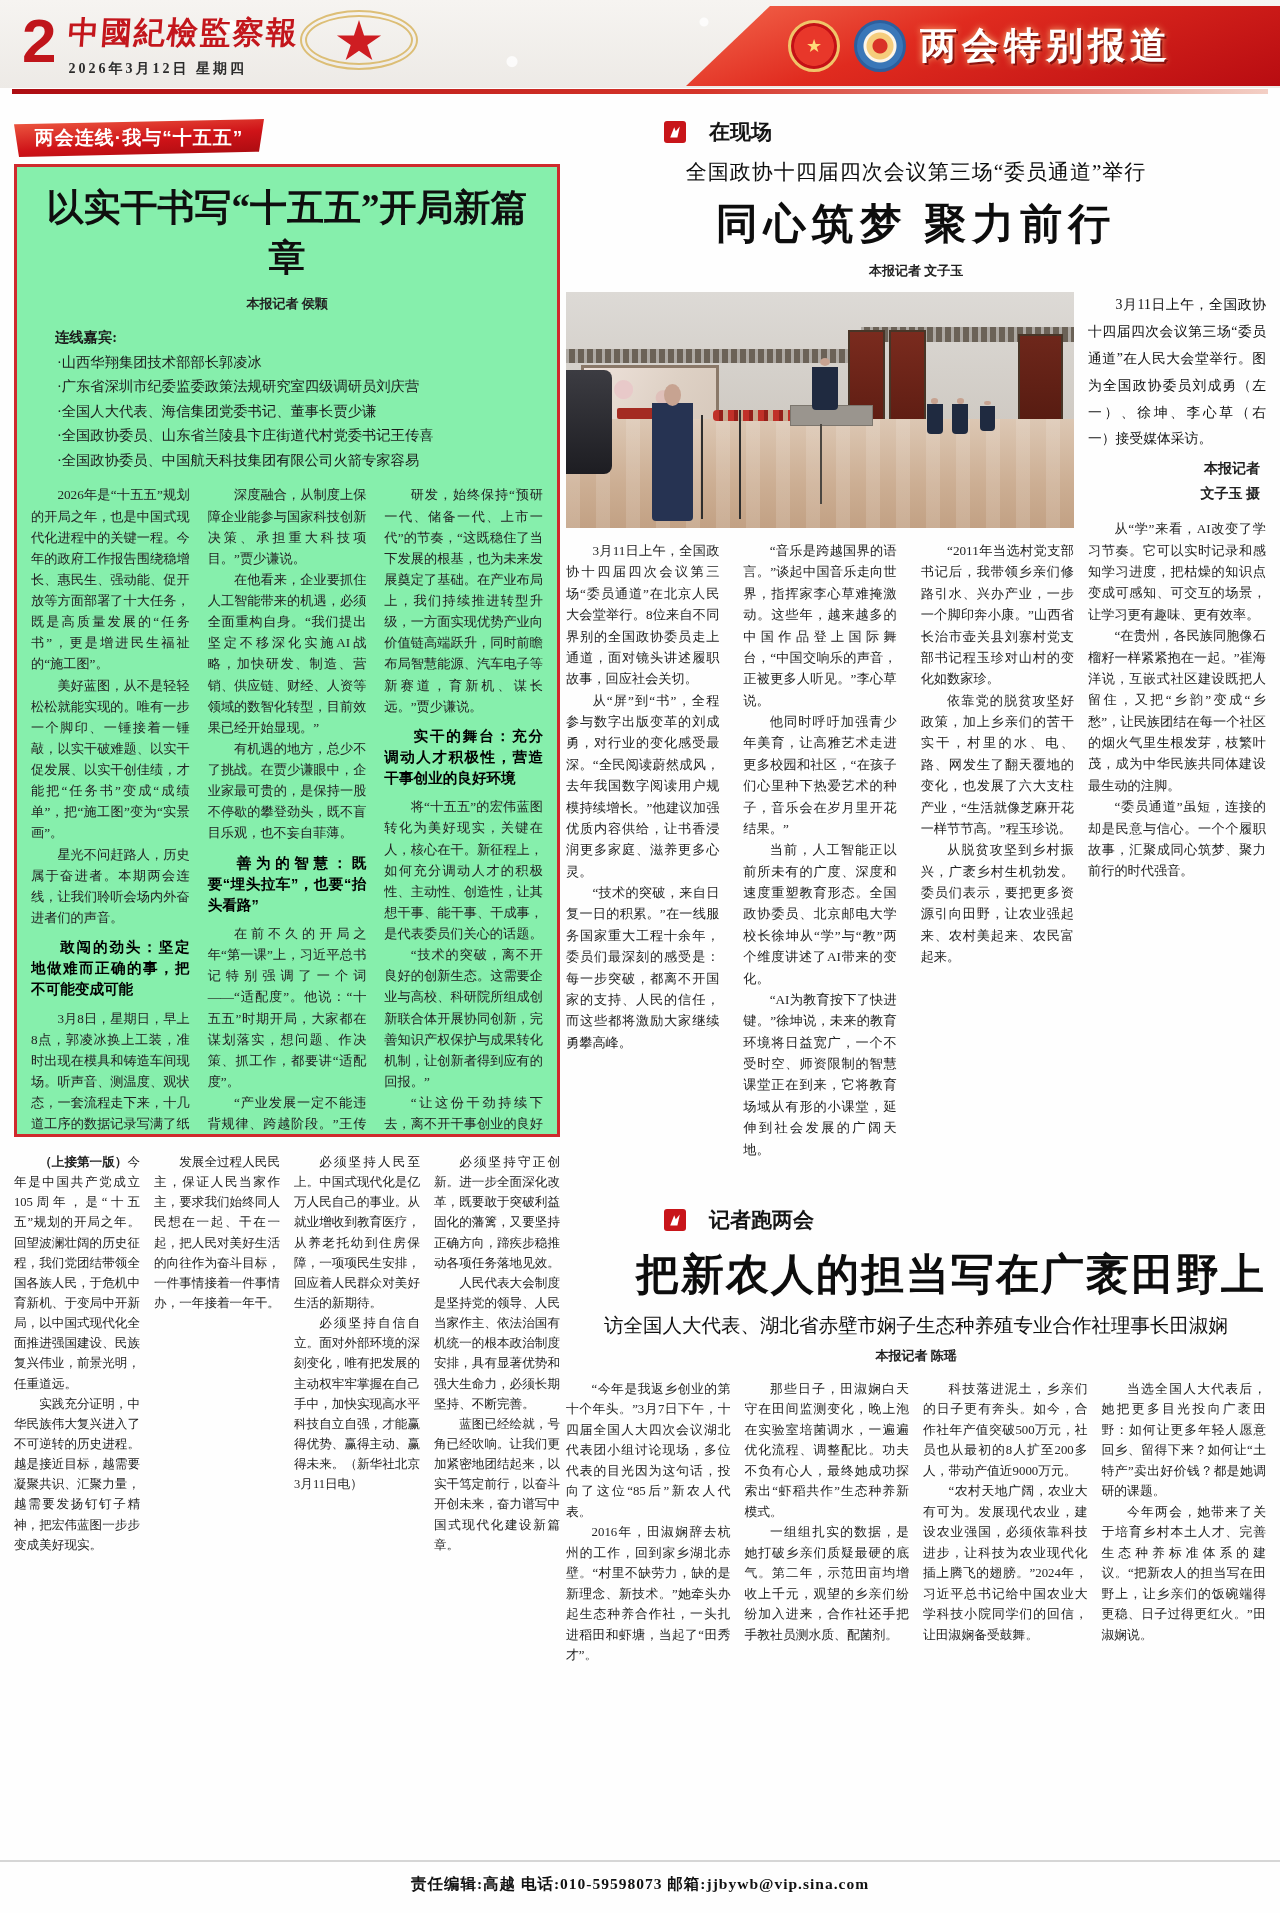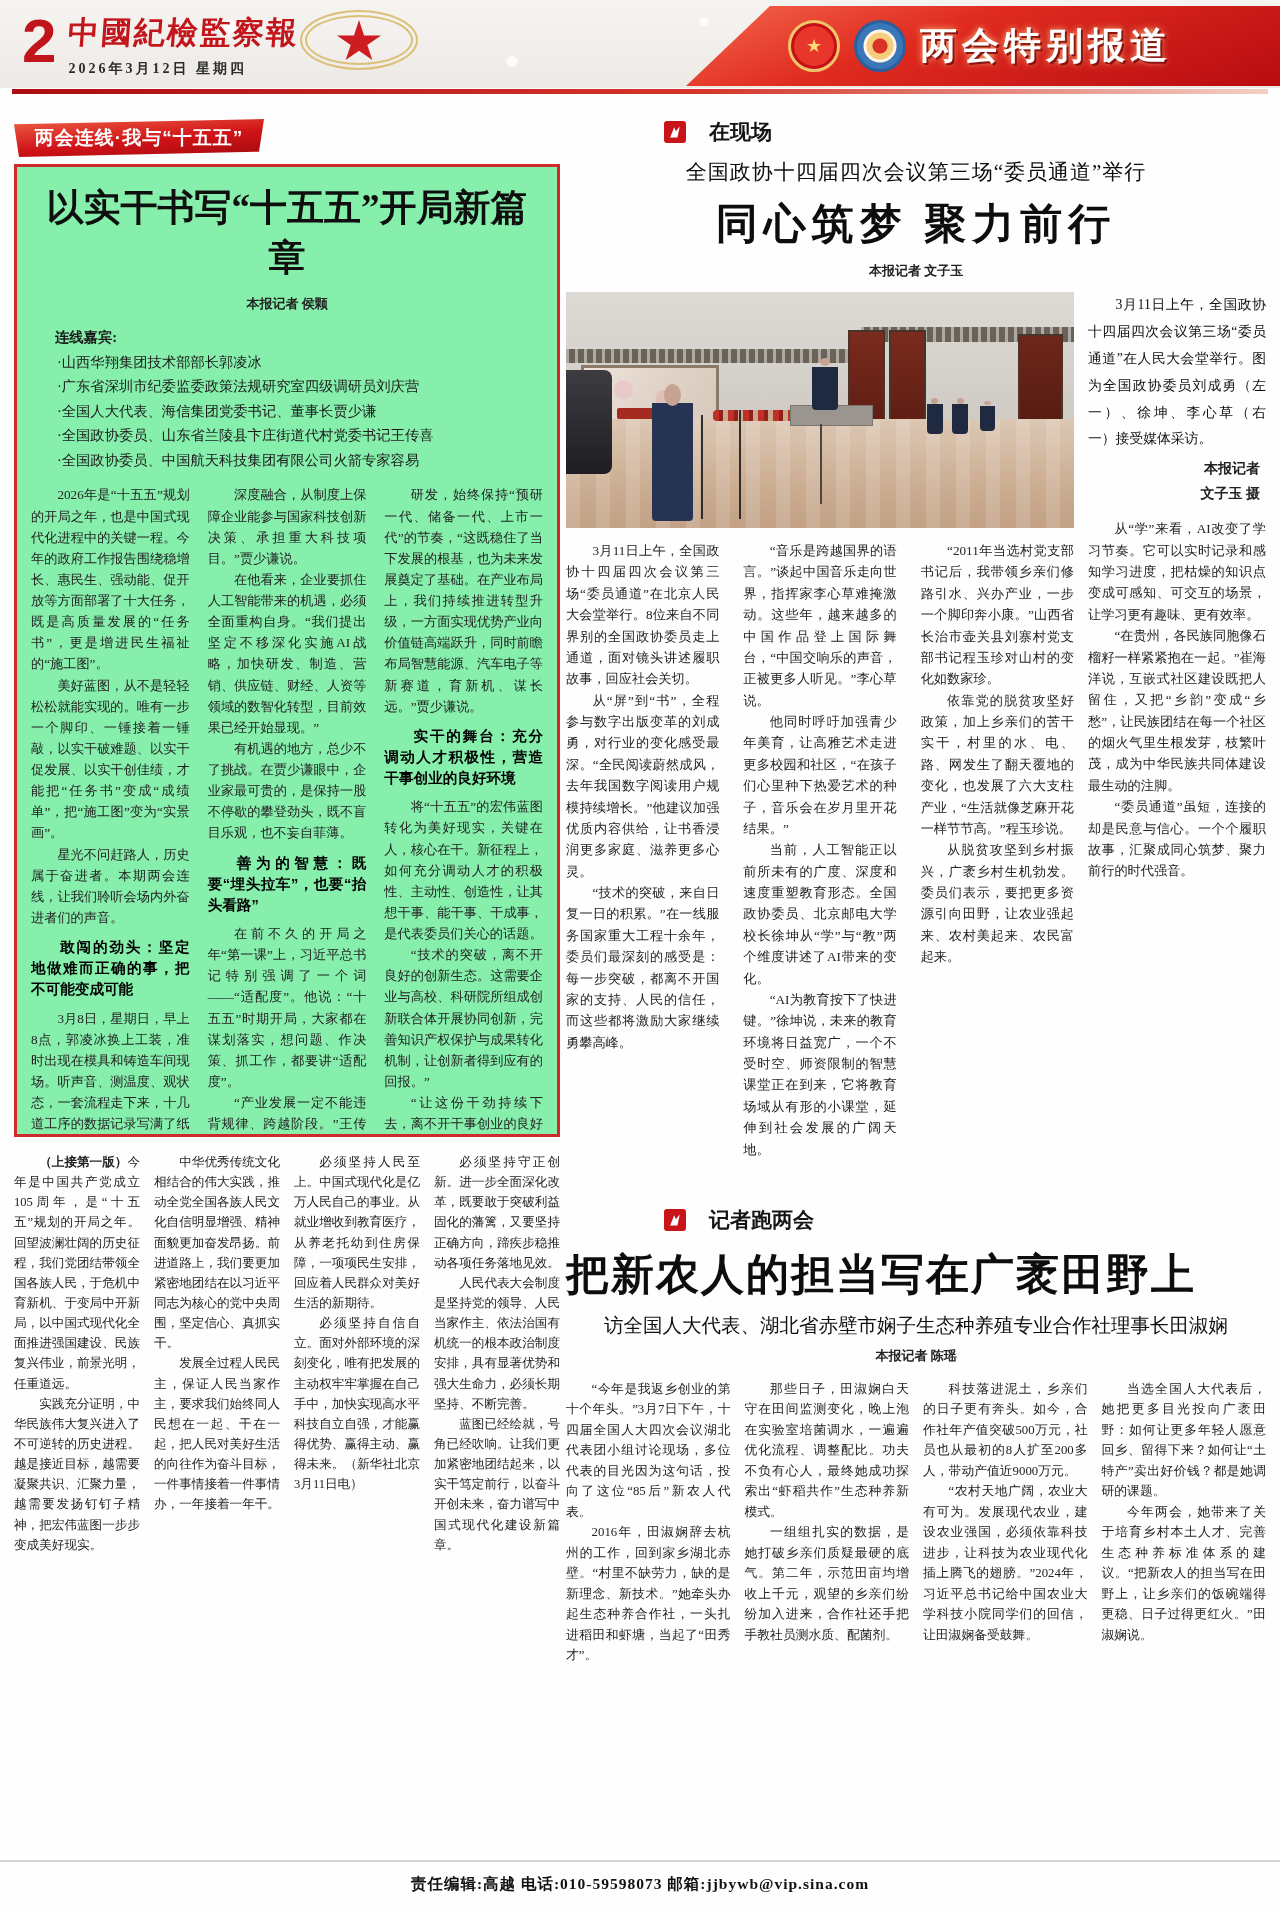--- a/index.html
+++ b/index.html
@@ -98,21 +98,21 @@
   .ph-mic2{left:34%;top:50%;width:2px;height:46%;background:#2e2e2e;}
   .photo-side{width:178px;display:flex;flex-direction:column;}
   .caption{font-size:13.8px;line-height:1.95;text-align:justify;color:#101010;}
   .caption p{text-indent:2em;}
   .credit{text-align:right;font-weight:bold;font-size:14px;line-height:1.75;margin:4px 6px 12px 0;}
   .scene-cols{display:flex;gap:24px;height:676px;overflow:hidden;margin-top:12px;}
   .scol{flex:1;font-size:13.2px;line-height:1.62;text-align:justify;color:#232323;}
   .side-col{flex:1;overflow:hidden;font-size:13.2px;line-height:1.62;text-align:justify;color:#232323;}
   
   .reporter{position:absolute;top:1206px;left:566px;width:700px;}
-  .reporter h2{text-align:left;font-size:43px;font-weight:900;margin:12px 0 8px;letter-spacing:2px;color:#0d0d0d;}
+  .reporter h2{text-align:right;font-size:43px;font-weight:900;margin:12px 0 8px;letter-spacing:2px;color:#0d0d0d;}
   .rep-sub{text-align:center;font-size:19.5px;color:#101010;margin:4px 0 8px;}
   .rep-cols{display:flex;gap:14px;height:462px;overflow:hidden;margin-top:14px;}
   .rcol{flex:1;font-size:12.8px;line-height:1.6;text-align:justify;color:#232323;}
   
   .footer-rule{position:absolute;top:1860px;left:0;width:1280px;height:2px;background:#d6d6d6;}
   .footer-text{position:absolute;top:1874px;left:0;width:1280px;text-align:center;
     font-size:15.5px;font-weight:bold;color:#111;letter-spacing:1px;}
 </style>
 </head>
 <body>
@@ -180,21 +180,20 @@
         </div>
     </div>
   </article>
 
   <section class="continuation">
     <div class="ccol">
         <p><b>（上接第一版）</b>今年是中国共产党成立105周年，是“十五五”规划的开局之年。回望波澜壮阔的历史征程，我们党团结带领全国各族人民，于危机中育新机、于变局中开新局，以中国式现代化全面推进强国建设、民族复兴伟业，前景光明，任重道远。</p>
         <p>实践充分证明，中华民族伟大复兴进入了不可逆转的历史进程。越是接近目标，越需要凝聚共识、汇聚力量，越需要发扬钉钉子精神，把宏伟蓝图一步步变成美好现实。</p>
       </div>
     <div class="ccol">
-        <p>中华优秀传统文化相结合的伟大实践，推动全党全国各族人民文化自信明显增强、精神面貌更加奋发昂扬。前进道路上，我们要更加紧密地团结在以习近平同志为核心的党中央周围，坚定信心、真抓实干。</p>
         <p>发展全过程人民民主，保证人民当家作主，要求我们始终同人民想在一起、干在一起，把人民对美好生活的向往作为奋斗目标，一件事情接着一件事情办，一年接着一年干。</p>
       </div>
     <div class="ccol">
         <p>必须坚持人民至上。中国式现代化是亿万人民自己的事业。从就业增收到教育医疗，从养老托幼到住房保障，一项项民生安排，回应着人民群众对美好生活的新期待。</p>
         <p>必须坚持自信自立。面对外部环境的深刻变化，唯有把发展的主动权牢牢掌握在自己手中，加快实现高水平科技自立自强，才能赢得优势、赢得主动、赢得未来。（新华社北京3月11日电）</p>
       </div>
     <div class="ccol">
         <p>必须坚持守正创新。进一步全面深化改革，既要敢于突破利益固化的藩篱，又要坚持正确方向，蹄疾步稳推动各项任务落地见效。</p>
         <p>人民代表大会制度是坚持党的领导、人民当家作主、依法治国有机统一的根本政治制度安排，具有显著优势和强大生命力，必须长期坚持、不断完善。</p>
         <p>蓝图已经绘就，号角已经吹响。让我们更加紧密地团结起来，以实干笃定前行，以奋斗开创未来，奋力谱写中国式现代化建设新篇章。</p>

